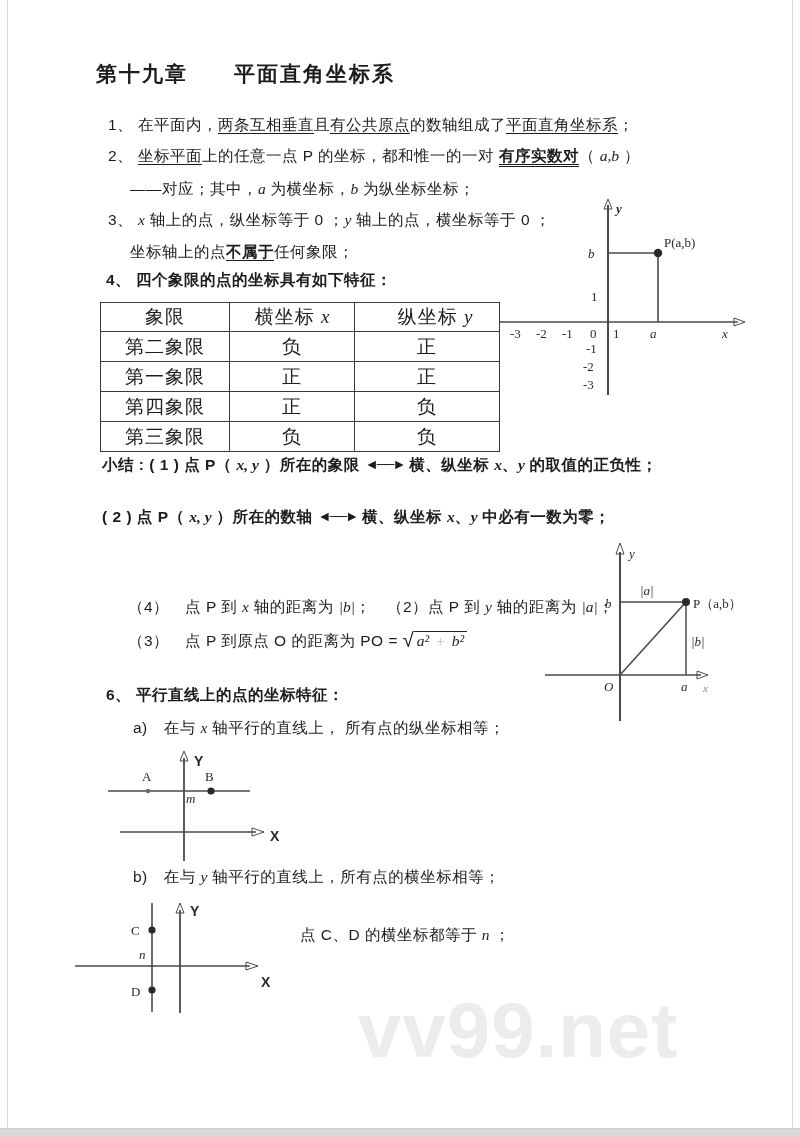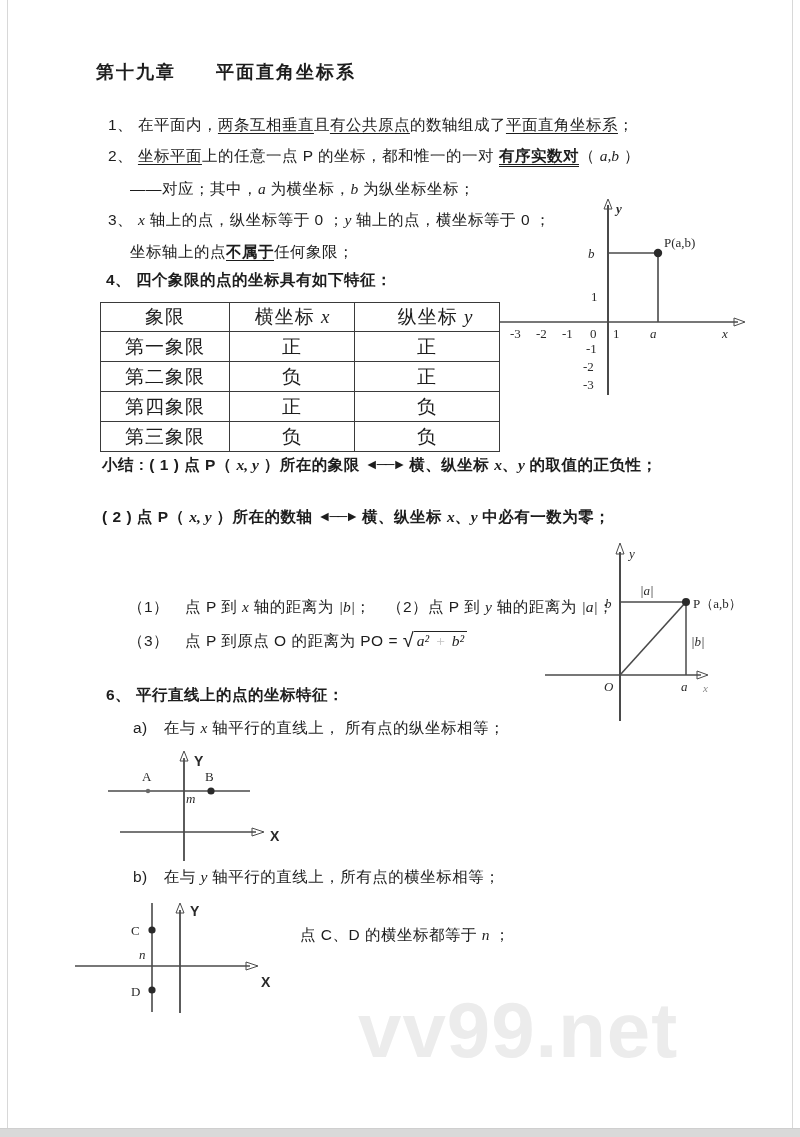--- a/index.html
+++ b/index.html
@@ -4,21 +4,21 @@
 <style>
   html,body{margin:0;padding:0;background:#ffffff;}
   .page{position:relative;width:800px;height:1137px;background:#fff;overflow:hidden;
         font-family:"Liberation Sans",sans-serif;color:#1d1d1d;}
   .edge{position:absolute;background:#d8d8d8;}
   .edge-left{left:7px;top:0;width:1px;height:1128px;}
   .edge-right{left:792px;top:0;width:1px;height:1128px;}
   .bottom-bar{position:absolute;left:0;top:1128px;width:800px;height:9px;background:#d9d9d9;border-top:1px solid #cfcfcf;box-sizing:border-box;}
   .watermark{position:absolute;left:358px;top:985px;font-size:78px;font-weight:bold;
              color:#ececec;letter-spacing:1px;font-family:"Liberation Sans",sans-serif;}
-  .title{position:absolute;left:96px;top:60px;font-size:18px;font-weight:bold;letter-spacing:2px;}
+  .title{position:absolute;left:96px;top:60px;font-size:21px;font-weight:bold;letter-spacing:2px;}
   .line{position:absolute;font-size:15.5px;white-space:nowrap;letter-spacing:0.5px;line-height:22px;}
   
   .line .u{text-decoration:underline;text-underline-offset:3px;}
   .line .b{font-weight:bold;}
   .line .bu{font-weight:bold;text-decoration:underline;text-underline-offset:3px;}
   .line .dbl{font-weight:bold;border-bottom:3px double #1d1d1d;padding-bottom:0px;}
   .line .i{font-family:"Liberation Serif",serif;font-style:italic;letter-spacing:0;}
   .line .bi{font-family:"Liberation Serif",serif;font-style:italic;font-weight:bold;letter-spacing:0;}
   .line .arrow{letter-spacing:-2px;padding:0 5px;font-size:14px;position:relative;top:-1px;}
   .line .radical{font-size:20px;font-weight:normal;position:relative;top:1px;letter-spacing:0;}
@@ -60,27 +60,27 @@
   <table class="qtable">
     <thead>
       <tr>
         <th class="c0"><span>象限</span></th>
         <th class="c1"><span>横坐标 </span><span class="i">x</span></th>
         <th class="c2"><span>纵坐标 </span><span class="i">y</span></th>
       </tr>
     </thead>
     <tbody>
         <tr>
-          <td>第一象限</td>
-          <td>正</td>
+          <td>第二象限</td>
+          <td>负</td>
           <td>正</td>
         </tr>
         <tr>
-          <td>第二象限</td>
-          <td>负</td>
+          <td>第一象限</td>
+          <td>正</td>
           <td>正</td>
         </tr>
         <tr>
           <td>第四象限</td>
           <td>正</td>
           <td>负</td>
         </tr>
         <tr>
           <td>第三象限</td>
           <td>负</td>
@@ -109,21 +109,21 @@
     <text x="123" y="143">1</text>
     <text x="160" y="143" class="it">a</text>
     <text x="96" y="158">-1</text>
     <text x="93" y="176">-2</text>
     <text x="93" y="194">-3</text>
   </svg>
 
   <div class="line" style="left:102px;top:454px;"><span class="b">小结 : ( 1 ) 点 P（ </span><span class="bi">x, y</span><span class="b"> ）所在的象限</span><span class="arrow b">◄──►</span><span class="b">横、纵坐标 </span><span class="bi">x</span><span class="b">、</span><span class="bi">y</span><span class="b"> 的取值的正负性；</span></div>
   <div class="line" style="left:102px;top:506px;"><span class="b">( 2 ) 点 P（ </span><span class="bi">x, y</span><span class="b"> ）所在的数轴</span><span class="arrow b">◄──►</span><span class="b">横、纵坐标 </span><span class="bi">x</span><span class="b">、</span><span class="bi">y</span><span class="b"> 中必有一数为零；</span></div>
 
-  <div class="line" style="left:128px;top:596px;"><span>（1）　点 P 到 </span><span class="i">x</span><span> 轴的距离为 </span><span class="i">|b|</span><span>；　（2）点 P 到 </span><span class="i">y</span><span> 轴的距离为 </span><span class="i">|a|</span><span>；</span></div>
+  <div class="line" style="left:128px;top:596px;"><span>（4）　点 P 到 </span><span class="i">x</span><span> 轴的距离为 </span><span class="i">|b|</span><span>；　（2）点 P 到 </span><span class="i">y</span><span> 轴的距离为 </span><span class="i">|a|</span><span>；</span></div>
   <div class="line" style="left:128px;top:628px;"><span>（3）　点 P 到原点 O 的距离为 PO = </span><span class="radical">√</span><span class="ov">a²</span><span class="ov faint">+</span><span class="ov">b²</span></div>
 
   <svg class="diag" style="left:543px;top:538px;" width="235" height="185" viewBox="0 0 235 185">
     <line x1="77" y1="14" x2="77" y2="183" stroke-width="2"></line>
     <path d="M73,16 L77,5 L81,16 Z" fill="#4a4a4a" stroke="none"></path>
     <line x1="2" y1="137" x2="158" y2="137" stroke-width="1.6"></line>
     <path d="M154,133 L165,137 L154,141 Z" fill="#4a4a4a" stroke="none"></path>
     <line x1="77" y1="64" x2="143" y2="64" stroke-width="1.5"></line>
     <line x1="143" y1="64" x2="143" y2="137" stroke-width="1.5"></line>
     <line x1="77" y1="137" x2="143" y2="64" stroke-width="1.6"></line>

